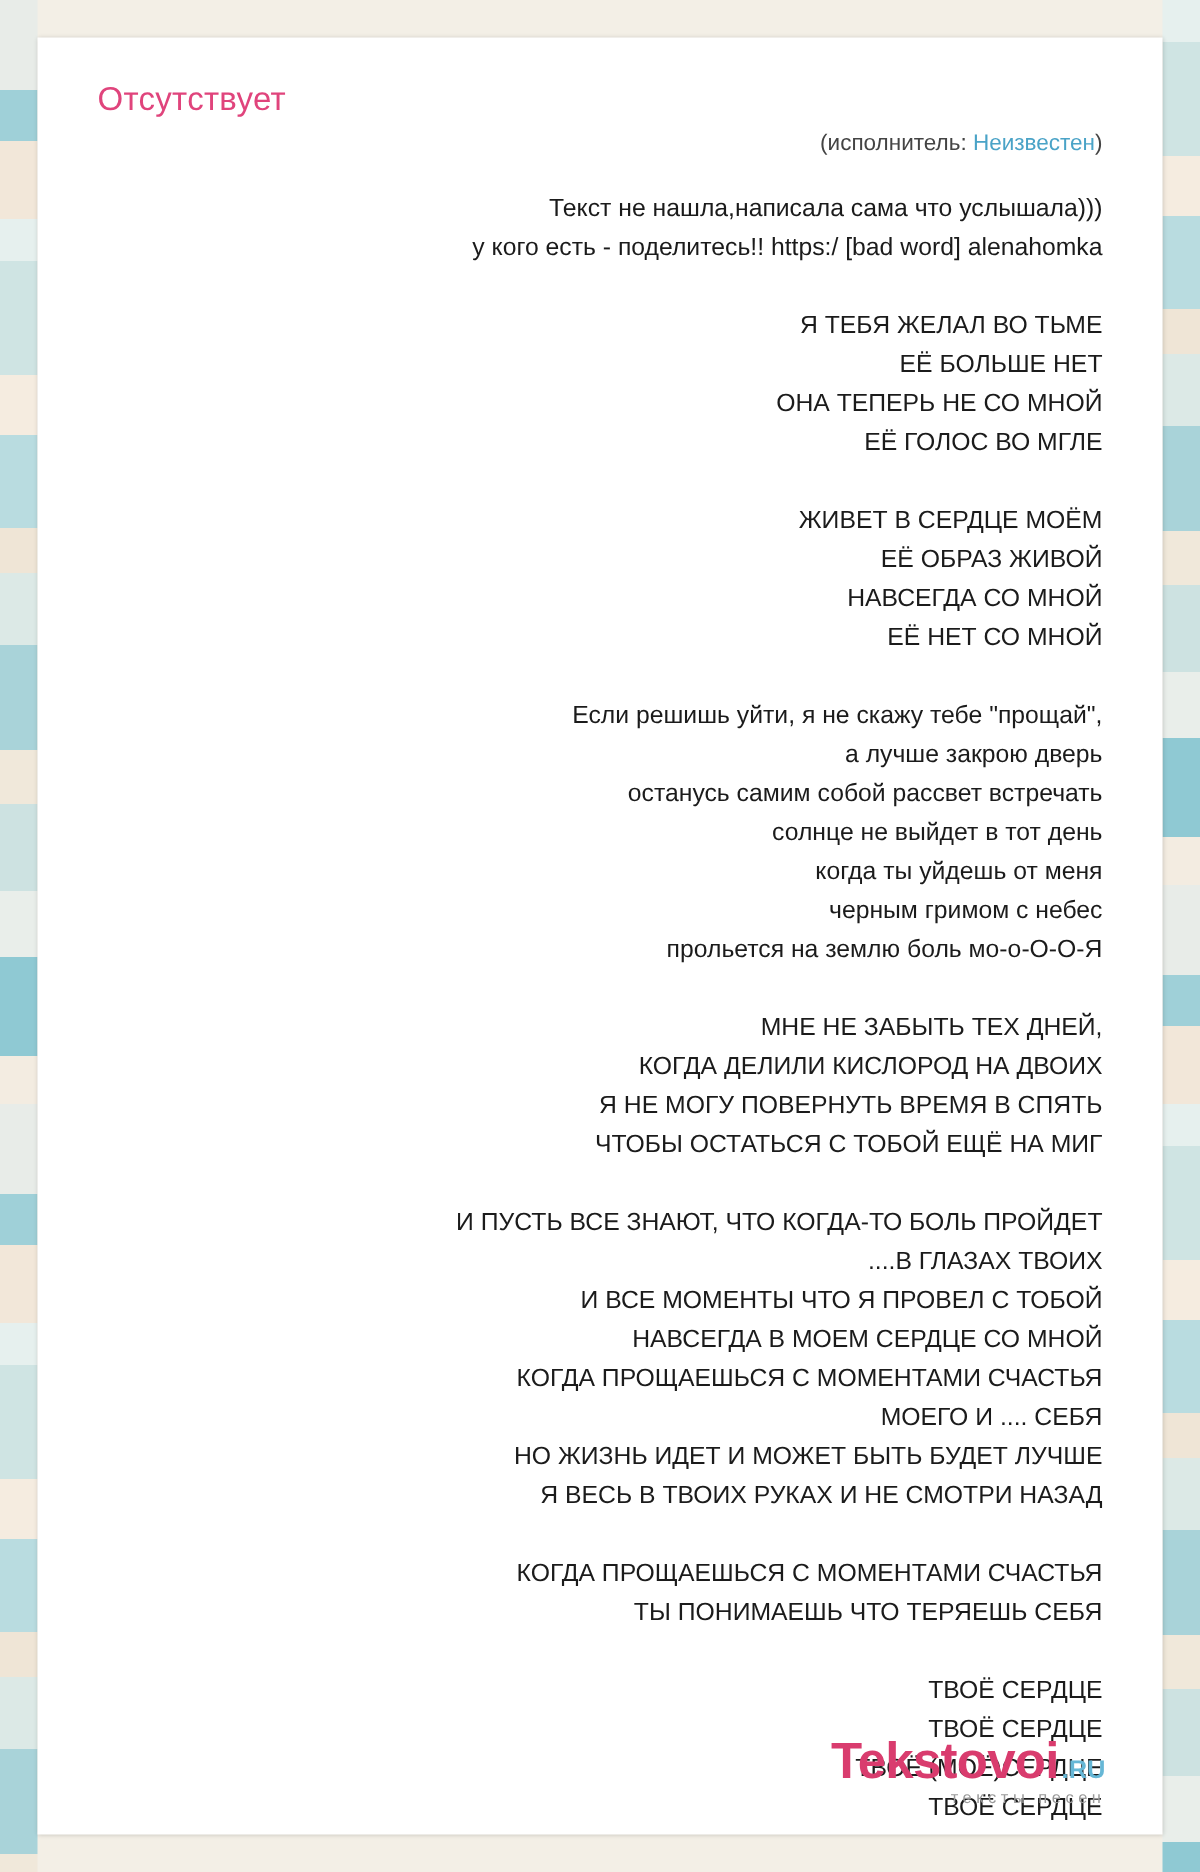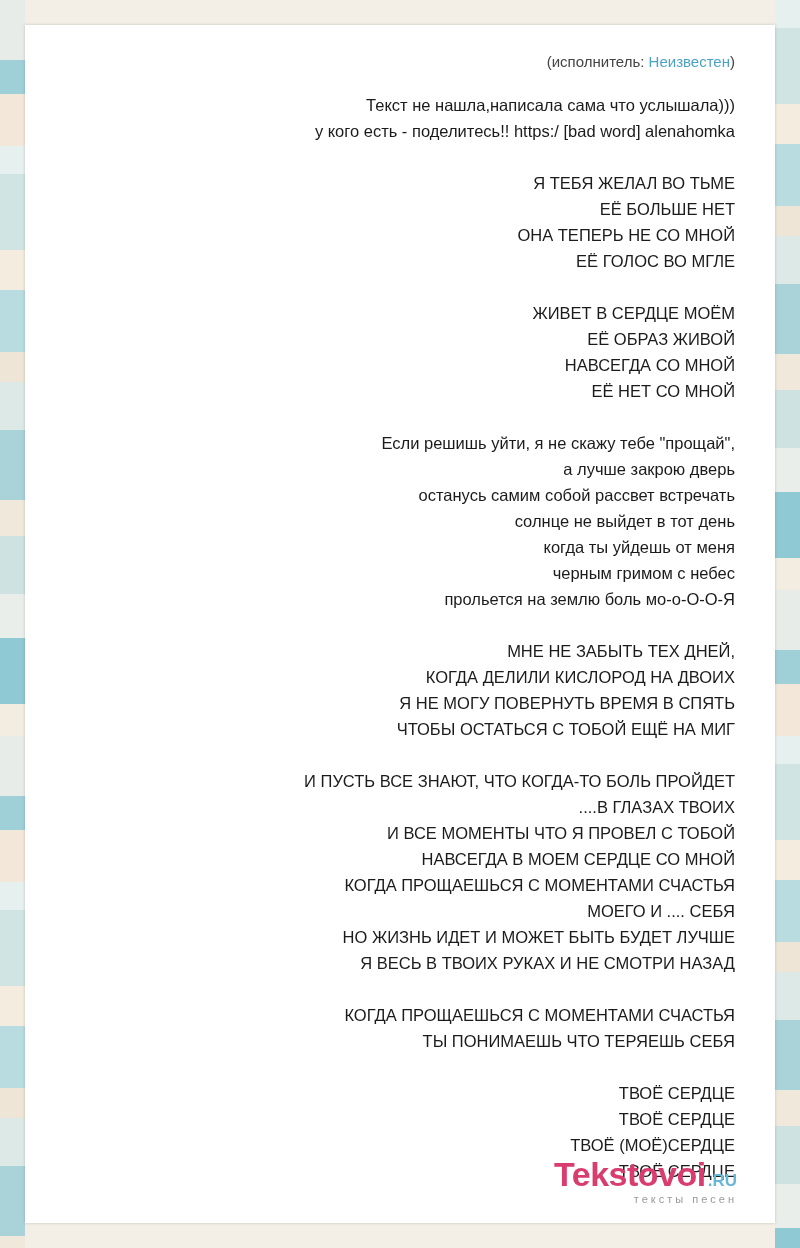--- a/index.html
+++ b/index.html
@@ -164,20 +164,21 @@
       <div class="band" style="height: 36px; background: rgb(240, 232, 218);"></div>
       <div class="band" style="height: 58px; background: rgb(205, 226, 225);"></div>
       <div class="band" style="height: 44px; background: rgb(233, 238, 234);"></div>
       <div class="band" style="height: 66px; background: rgb(143, 201, 211);"></div>
     </div>
 </div>
 
 <div class="sheet">
   <div class="sheet-inner">
 
+    <h1 class="song-title">Отсутствует</h1>
 
     <div class="artist-line"><span>(исполнитель: </span><a href="#" class="artist-link">Неизвестен</a><span>)</span></div>
 
     <div class="lyrics">Текст не нашла,написала сама что услышала)))
 у кого есть - поделитесь!! https:/ [bad word] alenahomka
 
 Я ТЕБЯ ЖЕЛАЛ ВО ТЬМЕ
 ЕЁ БОЛЬШЕ НЕТ
 ОНА ТЕПЕРЬ НЕ СО МНОЙ
 ЕЁ ГОЛОС ВО МГЛЕ

